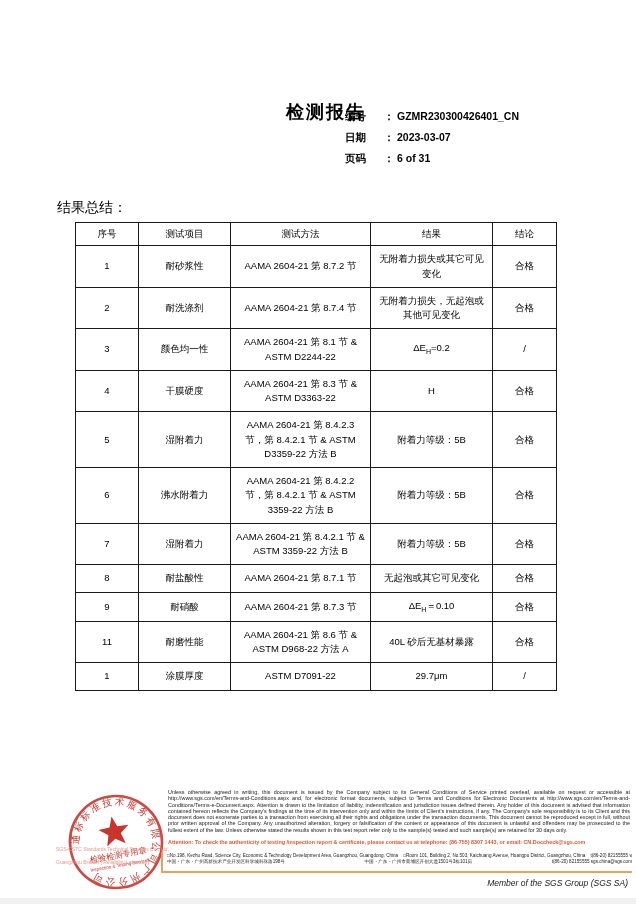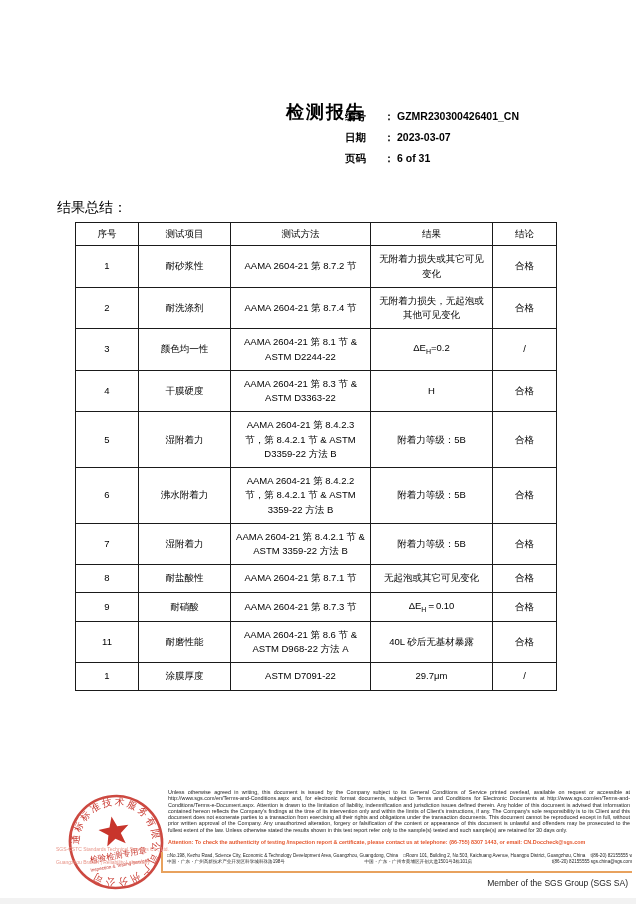--- a/index.html
+++ b/index.html
@@ -40,21 +40,21 @@
   .seal-caption.l1{top:846px;}
   .seal-caption.l2{top:859px;}
   .legal{position:absolute;left:168px;top:789px;width:462px;font-size:5.4px;line-height:6.3px;
          text-align:justify;color:#1c1c1c;}
   .attention{position:absolute;left:168px;top:839px;width:462px;font-size:5.4px;line-height:6.3px;
          color:#e4572e;font-weight:bold;}
   .addresses{position:absolute;left:167px;top:853px;width:465px;font-size:4.6px;line-height:6px;color:#1c1c1c;}
   .addr-row{display:flex;justify-content:space-between;gap:5px;white-space:nowrap;overflow:hidden;}
   .footer-tick{position:absolute;left:161px;top:852px;width:2px;height:20px;background:#e8a25e;}
   .footer-rule{position:absolute;left:161px;top:871px;width:471px;height:2px;background:#e8a25e;}
-  .member{position:absolute;right:8px;top:878px;font-size:8.5px;color:#222;}
+  .member{position:absolute;right:8px;top:878px;font-size:8.5px;color:#222;font-style:italic;}
   .bottom-strip{position:absolute;left:0;top:898px;width:636px;height:6px;background:#f2f2f2;}
 </style>
 </head>
 <body>
 
 <div class="page">
 
 
   <div class="title">检测报告</div>
 

